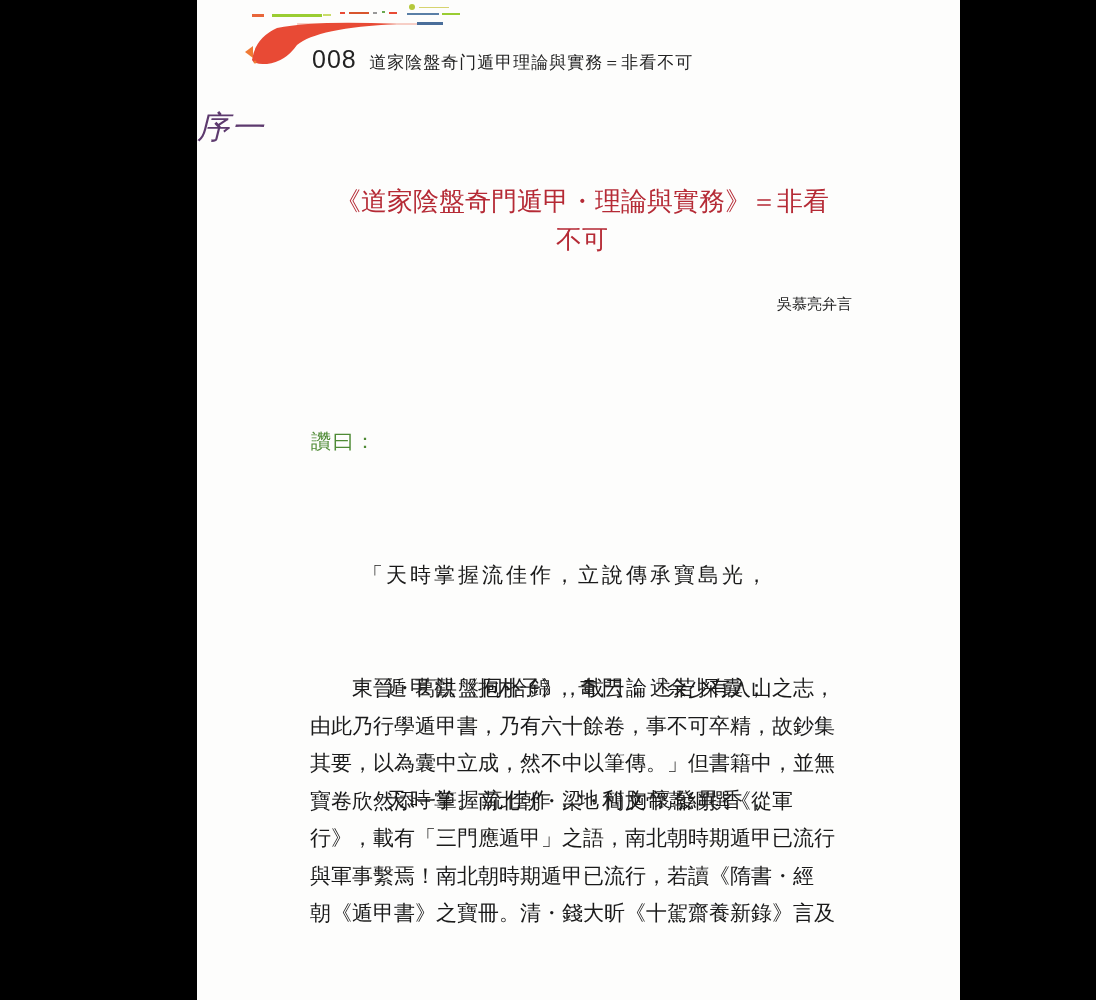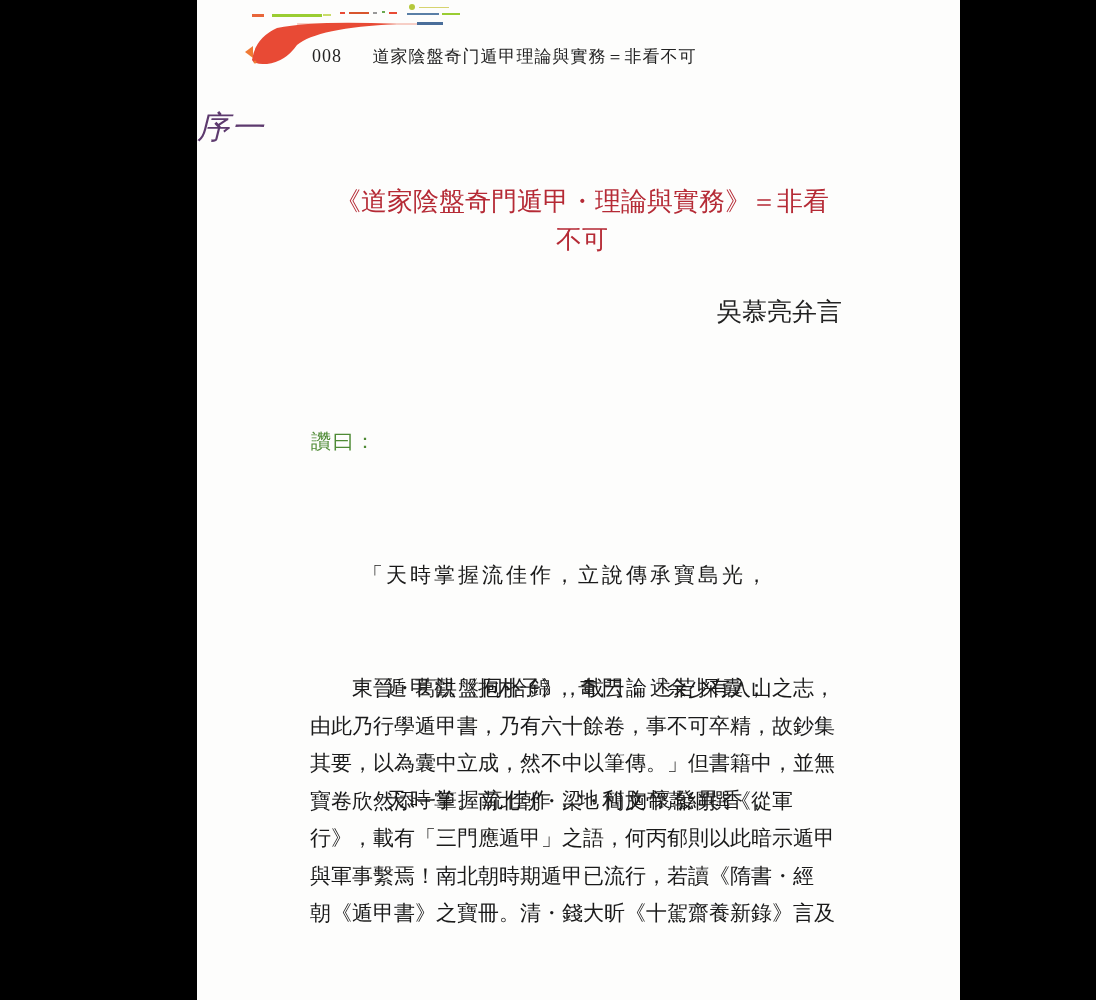--- a/index.html
+++ b/index.html
@@ -21,23 +21,23 @@
     .running-head {
       position: absolute;
       left: 115px; top: 45px;
       font-family: "DejaVu Serif", serif;
       font-size: 17px;
       color: #222;
       letter-spacing: 1px;
       white-space: nowrap;
     }
     .running-head .pnum {
-      font-family: Liberation Serif, serif;
-      font-size: 18px;
-      margin-right: 24px;
+      font-family: Liberation Sans, sans-serif;
+      font-size: 25px;
+      margin-right: 6px;
     }
     .chapter-title {
       position: absolute;
       left: 0; width: 763px; top: 106px;
       font-family: "DejaVu Serif", serif;
       font-size: 32px;
       color: #5d3a6e;
       font-style: italic;
       letter-spacing: 2px;
     }
@@ -45,23 +45,23 @@
       position: absolute;
       left: 110px; width: 550px; top: 182px;
       text-align: center;
       font-family: "DejaVu Sans", sans-serif;
       font-size: 26px;
       line-height: 38px;
       color: #b52a35;
     }
     .author {
       position: absolute;
-      right: 118px; top: 295px;
+      right: 108px; top: 295px;
       font-family: "DejaVu Sans", sans-serif;
-      font-size: 25px;
+      font-size: 15px;
       color: #222;
     }
     .zan-label {
       position: absolute;
       left: 114px; top: 428px;
       font-family: "DejaVu Serif", serif;
       font-size: 20px;
       color: #4e8a34;
       letter-spacing: 2px;
     }
@@ -133,18 +133,18 @@
     <div>「天時掌握流佳作，立說傳承寶島光，</div>
     <div>　遁甲觀盤同拾錦，奇門論述若探囊；</div>
     <div>　天時掌握流佳作，地利胸懷發異香，</div>
   </div>
 
   <div class="body-text">
     <span class="line indent">東晉・葛洪《抱朴子》，載云：「余少有入山之志，</span>
     <span class="line">由此乃行學遁甲書，乃有六十餘卷，事不可卒精，故鈔集</span>
     <span class="line">其要，以為囊中立成，然不中以筆傳。」但書籍中，並無</span>
     <span class="line">寶卷欣然添一筆。南北朝・梁・簡文帝蕭綱撰《從軍</span>
-    <span class="line">行》，載有「三門應遁甲」之語，何丙郁則以此暗示遁甲</span>
+    <span class="line">行》，載有「三門應遁甲」之語，南北朝時期遁甲已流行</span>
     <span class="line">與軍事繫焉！南北朝時期遁甲已流行，若讀《隋書・經</span>
     <span class="line">朝《遁甲書》之寶冊。清・錢大昕《十駕齋養新錄》言及</span>
   </div>
 
 </div>
 
 </body></html>

